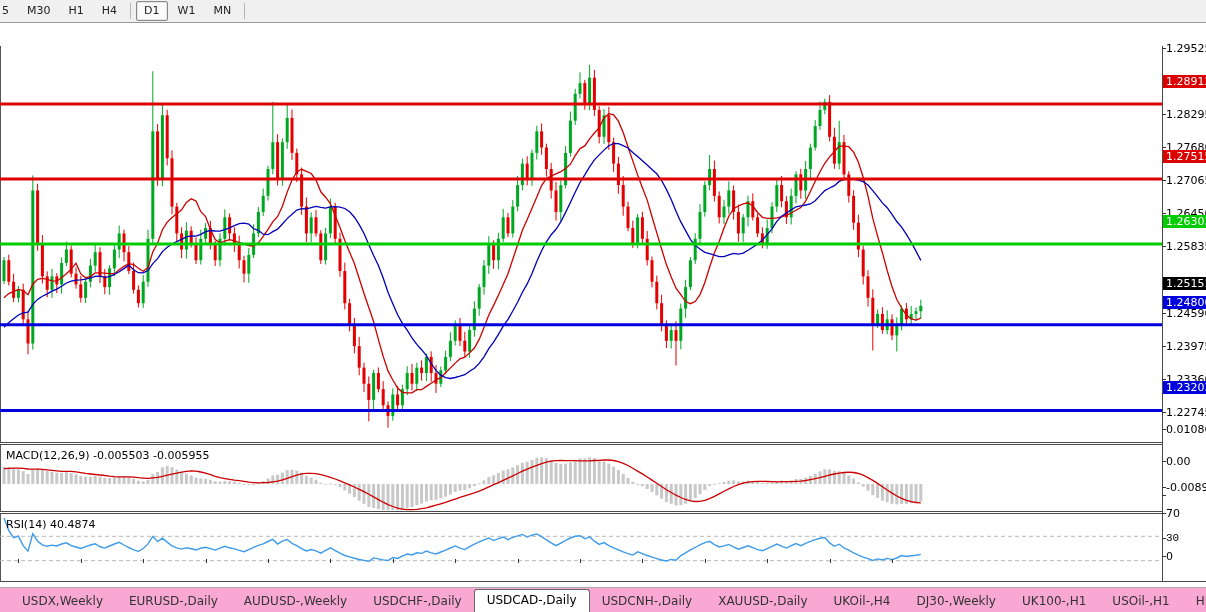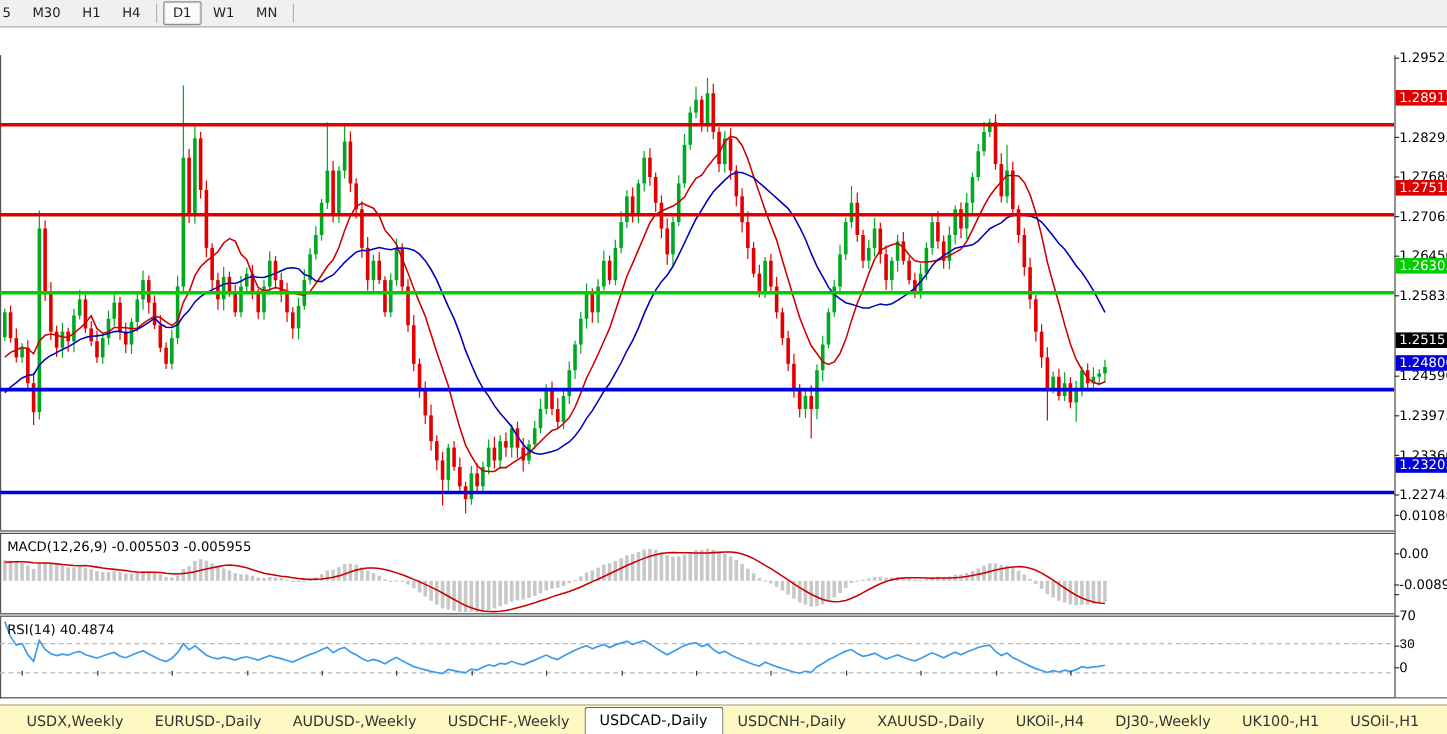--- a/index.html
+++ b/index.html
@@ -33,21 +33,21 @@
            border-left:1px solid #4a4a4a;box-sizing:border-box;}
   .atick{position:absolute;left:1166px;width:40px;font-size:11px;color:#000;line-height:13px;}
   .atickmark{position:absolute;left:1162px;width:4px;height:1px;background:#333;}
   .badge{position:absolute;left:1163px;width:43px;height:13px;line-height:13px;font-size:11px;
          color:#fff;padding-left:3px;box-sizing:border-box;}
   
   #datestrip{position:absolute;left:0;top:562px;width:1162px;height:22px;background:#fff;}
   .dlabel{position:absolute;top:3px;font-size:10px;color:#000;transform:translateX(-50%);white-space:nowrap;}
   .dtick{position:absolute;top:559px;width:1px;height:4px;background:#333;}
   
-  #tabbar{position:absolute;left:0;top:587px;width:1206px;height:25px;background:#fef9c3;
+  #tabbar{position:absolute;left:0;top:587px;width:1206px;height:25px;background:#f9a8d4;
           border-top:1px solid #aaa;display:flex;align-items:flex-end;padding-left:10px;box-sizing:border-box;}
   .tab{font-size:12px;color:#333;padding:3px 12px 4px 12px;white-space:nowrap;}
   .tab.active{background:#fff;border:1px solid #666;border-bottom:1px solid #fff;
               border-radius:3px 3px 0 0;color:#000;margin-bottom:-1px;padding-bottom:5px;}
   .tabsep{width:1px;height:13px;background:#9a9a9a;margin:0 1px 6px 1px;}
 </style>
 </head>
 <body>
 
 <div id="app">
@@ -692,21 +692,21 @@
       </div>
   </div>
 
   <div id="tabbar">
       <div class="tab">USDX,Weekly</div>
       <div class="tabsep"></div>
       <div class="tab">EURUSD-,Daily</div>
       <div class="tabsep"></div>
       <div class="tab">AUDUSD-,Weekly</div>
       <div class="tabsep"></div>
-      <div class="tab">USDCHF-,Weekly</div>
+      <div class="tab">USDCHF-,Daily</div>
       <div class="tab active">USDCAD-,Daily</div>
       <div class="tab">USDCNH-,Daily</div>
       <div class="tabsep"></div>
       <div class="tab">XAUUSD-,Daily</div>
       <div class="tabsep"></div>
       <div class="tab">UKOil-,H4</div>
       <div class="tabsep"></div>
       <div class="tab">DJ30-,Weekly</div>
       <div class="tabsep"></div>
       <div class="tab">UK100-,H1</div>

